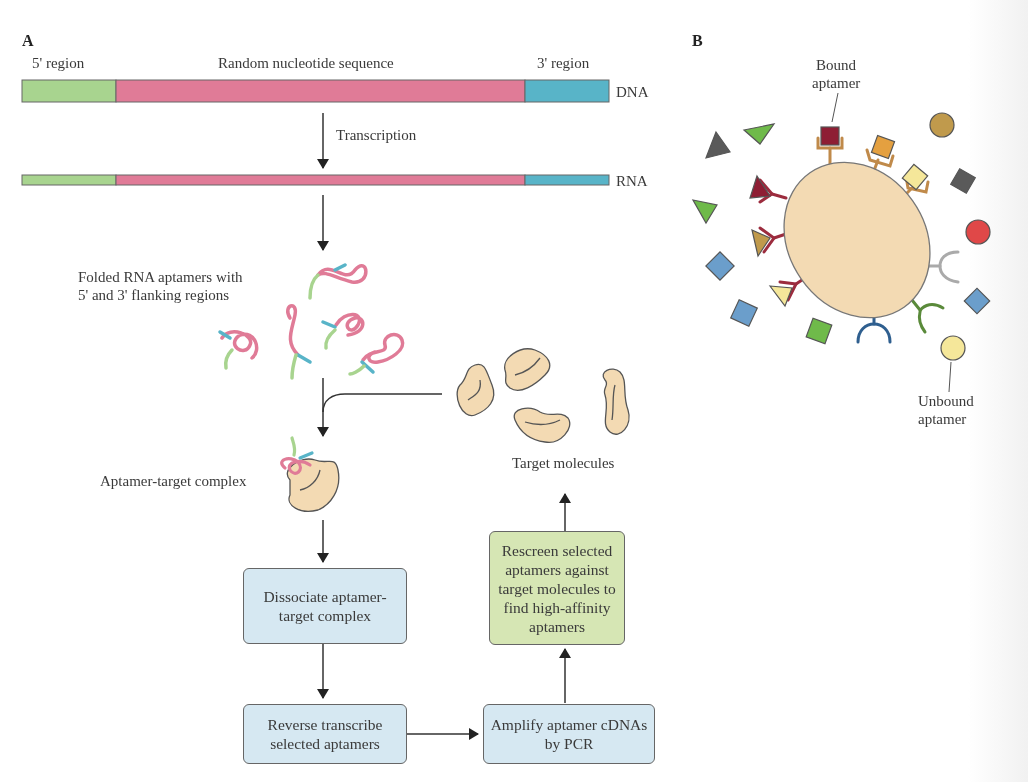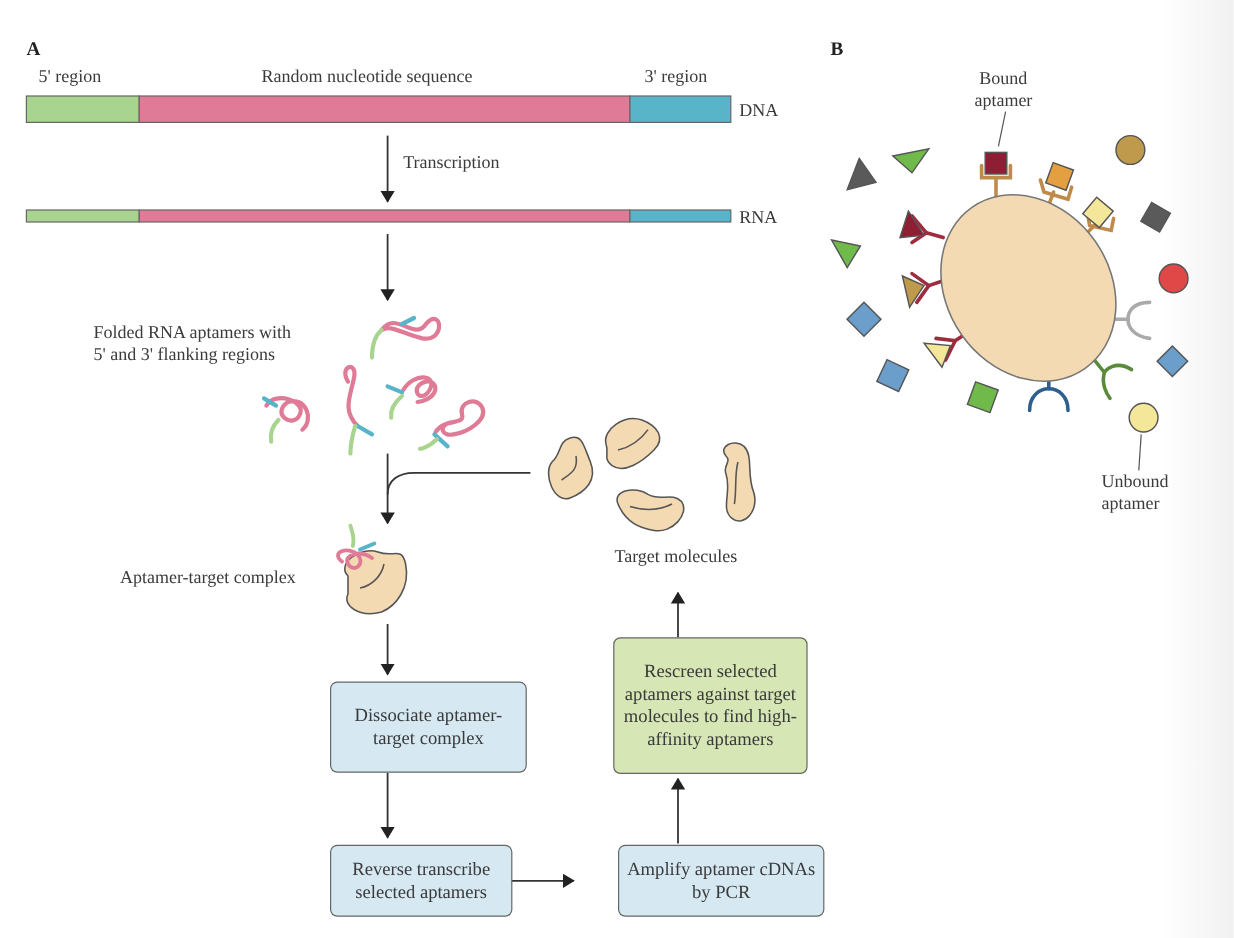--- a/index.html
+++ b/index.html
@@ -2,21 +2,21 @@
 <html><head>
 <meta charset="utf-8">
 <style>
   html,body{margin:0;padding:0;}
   body{width:1028px;height:782px;background:#fff;position:relative;overflow:hidden;font-family:"Liberation Serif","DejaVu Serif",serif;color:#333;}
   .edge{position:absolute;right:0;top:0;width:60px;height:782px;background:linear-gradient(to right,#fff,#f1f1f1);}
   svg{position:absolute;left:0;top:0;}
   .t{font-family:"Liberation Serif","DejaVu Serif",serif;fill:#3a3a3a;font-size:15px;}
   .lbl{font-family:"Liberation Serif","DejaVu Serif",serif;font-weight:bold;fill:#222;font-size:16px;}
   .box{position:absolute;border:1.5px solid #666;border-radius:6px;display:flex;align-items:center;justify-content:center;text-align:center;font-size:15.5px;line-height:19px;color:#3a3a3a;box-sizing:border-box;padding:0 6px;}
-  .blue{background:#d6e8f2;margin-left:32px;}
+  .blue{background:#d6e8f2;}
   .green{background:#d6e6b4;}
 </style>
 </head>
 <body>
 
 <div class="edge"></div>
 
 <svg width="1028" height="782" viewBox="0 0 1028 782">
   <defs>
     <marker id="ah" markerWidth="10" markerHeight="12" refX="9" refY="6" orient="auto" markerUnits="userSpaceOnUse">
@@ -183,15 +183,15 @@
     <path d="M716,132 L730,152 L706,158z" fill="#5a5a5a"></path>
     <path d="M744,130 L774,124 L760,144z" fill="#6fba4a"></path>
     <path d="M693,200 L717,205 L706,223z" fill="#6fba4a"></path>
     <path d="M757,176 L770,196 L750,198z" fill="#8e1e34"></path>
     <path d="M752,230 L770,238 L758,256z" fill="#c09a4c"></path>
     <path d="M770,286 L792,288 L785,306z" fill="#f5e79a"></path>
   </g>
 </svg>
 
 <div class="box blue" style="left:243px;top:568px;width:164px;height:76px;">Dissociate aptamer-target complex</div>
-<div class="box blue" style="left:243px;top:704px;width:152px;height:60px;">Reverse transcribe selected aptamers</div>
+<div class="box blue" style="left:243px;top:704px;width:164px;height:60px;">Reverse transcribe selected aptamers</div>
 <div class="box blue" style="left:483px;top:704px;width:172px;height:60px;">Amplify aptamer cDNAs by PCR</div>
-<div class="box green" style="left:511px;top:531px;width:162px;height:114px;">Rescreen selected aptamers against target molecules to find high-affinity aptamers</div>
+<div class="box green" style="left:489px;top:531px;width:136px;height:114px;">Rescreen selected aptamers against target molecules to find high-affinity aptamers</div>
 
 </body></html>

